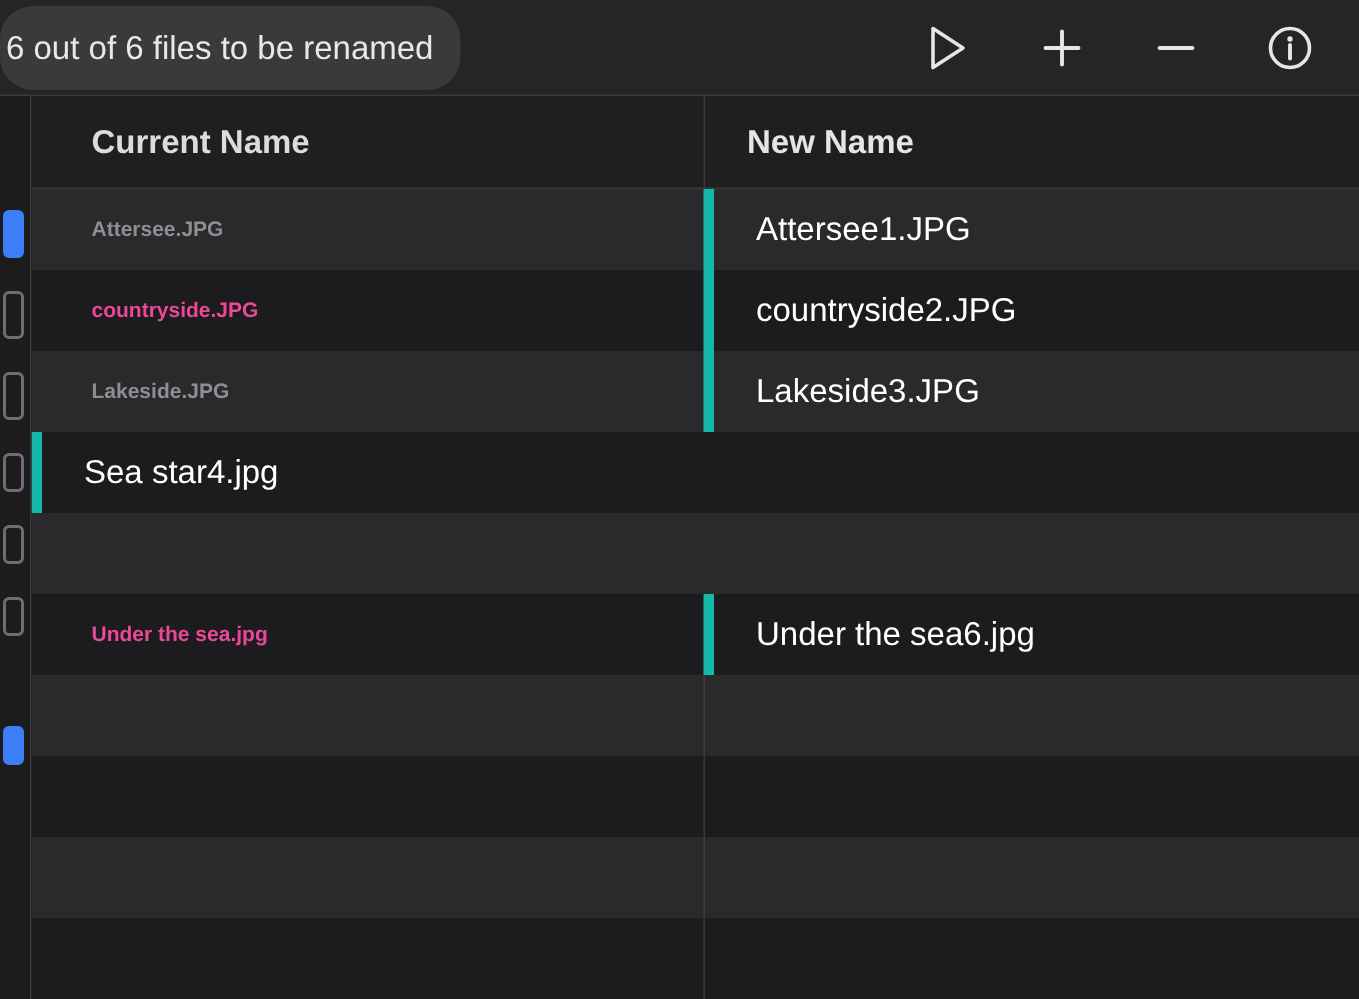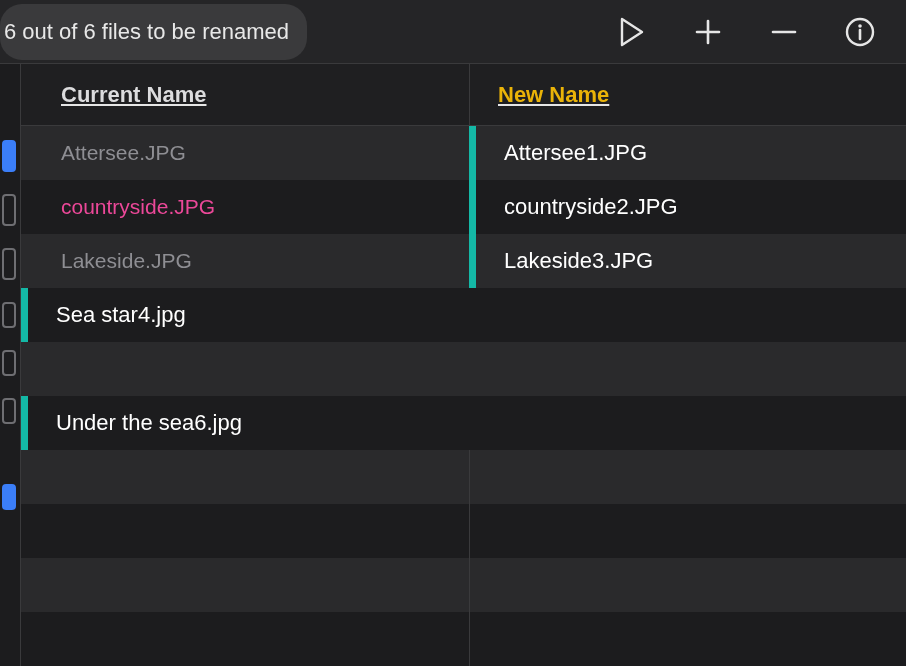--- a/index.html
+++ b/index.html
@@ -85,21 +85,20 @@
     border-left: 1px solid #3a3a3c;
     overflow: hidden;
   }
 
   .header-row {
     display: flex;
     height: 62px;
     align-items: center;
     border-bottom: 1px solid #3a3a3c;
     background: #1f1f21;
-    text-decoration: underline;
   }
   .cell-left {
     flex: 0 0 448px;
     padding-left: 40px;
   }
   .cell-right {
     flex: 1;
     padding-left: 28px;
     border-left: 1px solid #3a3a3c;
     height: 100%;
@@ -109,34 +108,34 @@
   .header-row .cell-left,
   .header-row .cell-right span {
     font-size: 22px;
     font-weight: 600;
     color: #9d9da2;
   }
   .header-row .cell-left { font-weight:700; color:#e6e6e8; }
   .header-row .cell-left { color:#dcdcde; }
   .header-row .cell-left { font-weight:700; }
   .header-row .hdr { font-size:22px; font-weight:700; color:#dcdcde; }
-  .header-row .hdr.right { color:#eab308; font-weight:600; }
+  .header-row .hdr.right { color:#e5e5e5; font-weight:600; }
 
   .rows { }
   .data-row {
     display: flex;
     height: 54px;
     align-items: center;
   }
   .data-row.even { background: #2a2a2c; }
   .data-row.odd  { background: #1c1c1e; }
   .data-row .cell-left span {
-    font-size: 21px;
+    font-size: 14px;
     color: #8e8e93;
-    font-weight: 400;
+    font-weight: 700;
   }
   .data-row.odd .cell-left span { color: #ec4899; }
   .data-row .cell-right span {
     font-size: 22px;
     color: #ffffff;
     font-weight: 400;
   }
   .data-row .cell-right {
     border-left: 7px solid #14b8a6;
     height: 100%;
@@ -223,20 +222,21 @@
           </div>
         </div>
         <div class="data-row odd">
           <div class="cell-right">
             <span>Sea star4.jpg</span>
           </div>
         </div>
         <div class="data-row even">
         </div>
         <div class="data-row odd">
+          <div class="cell-left"><span>Under the sea.jpg</span></div>
           <div class="cell-right">
             <span>Under the sea6.jpg</span>
           </div>
         </div>
       </div>
     <div class="filler" id="filler">
         <div class="data-row even">
           <div class="cell-left"></div>
           <div class="cell-right"></div>
         </div>

